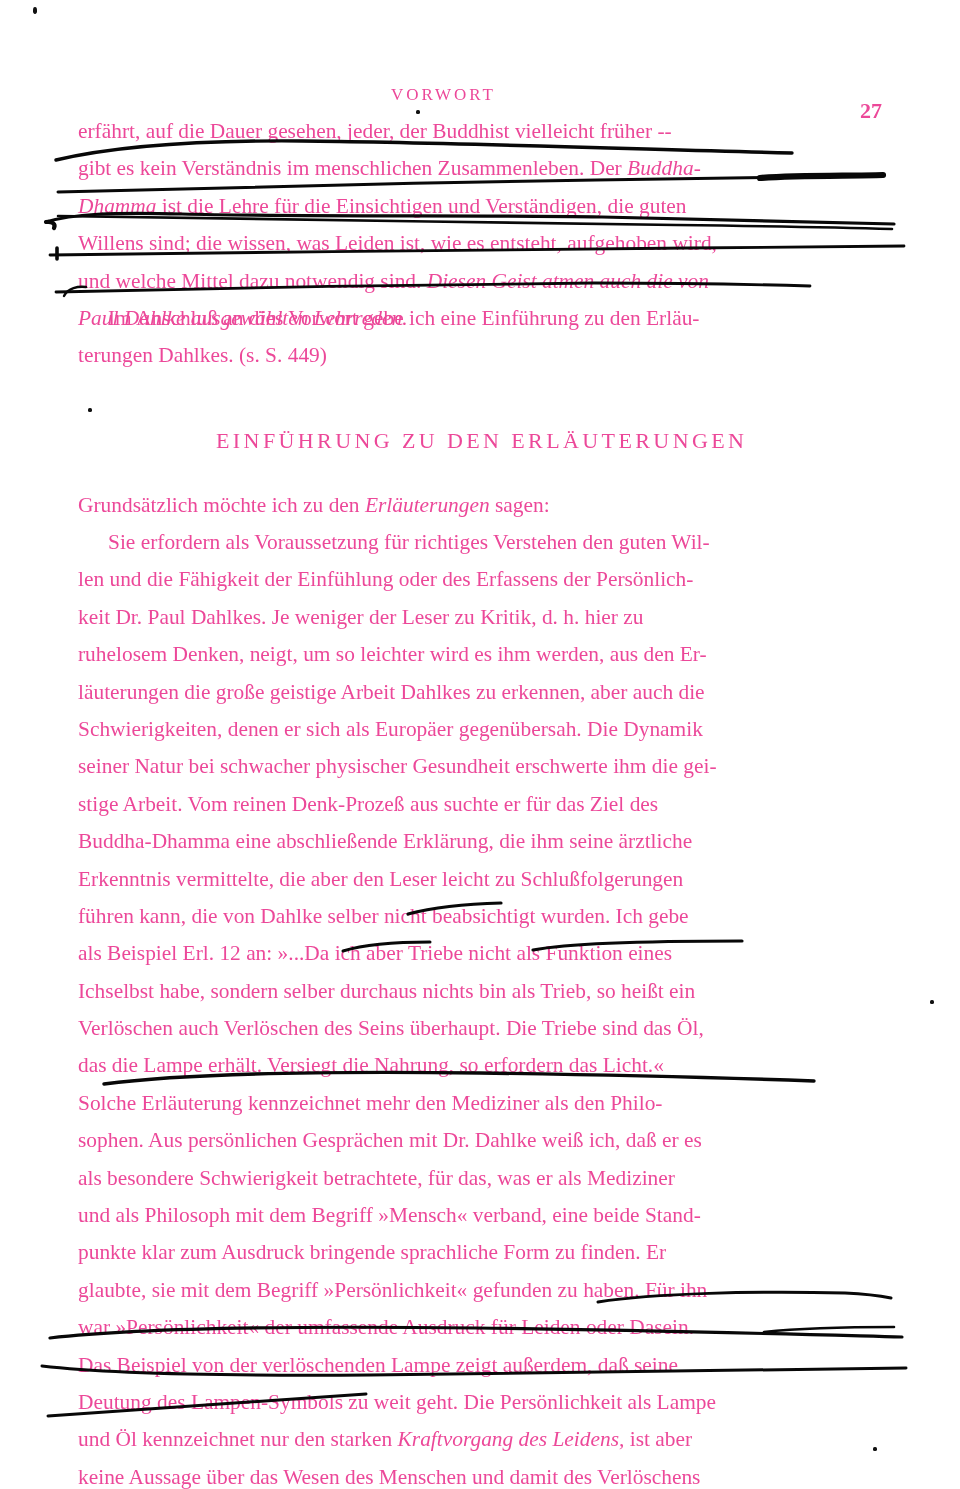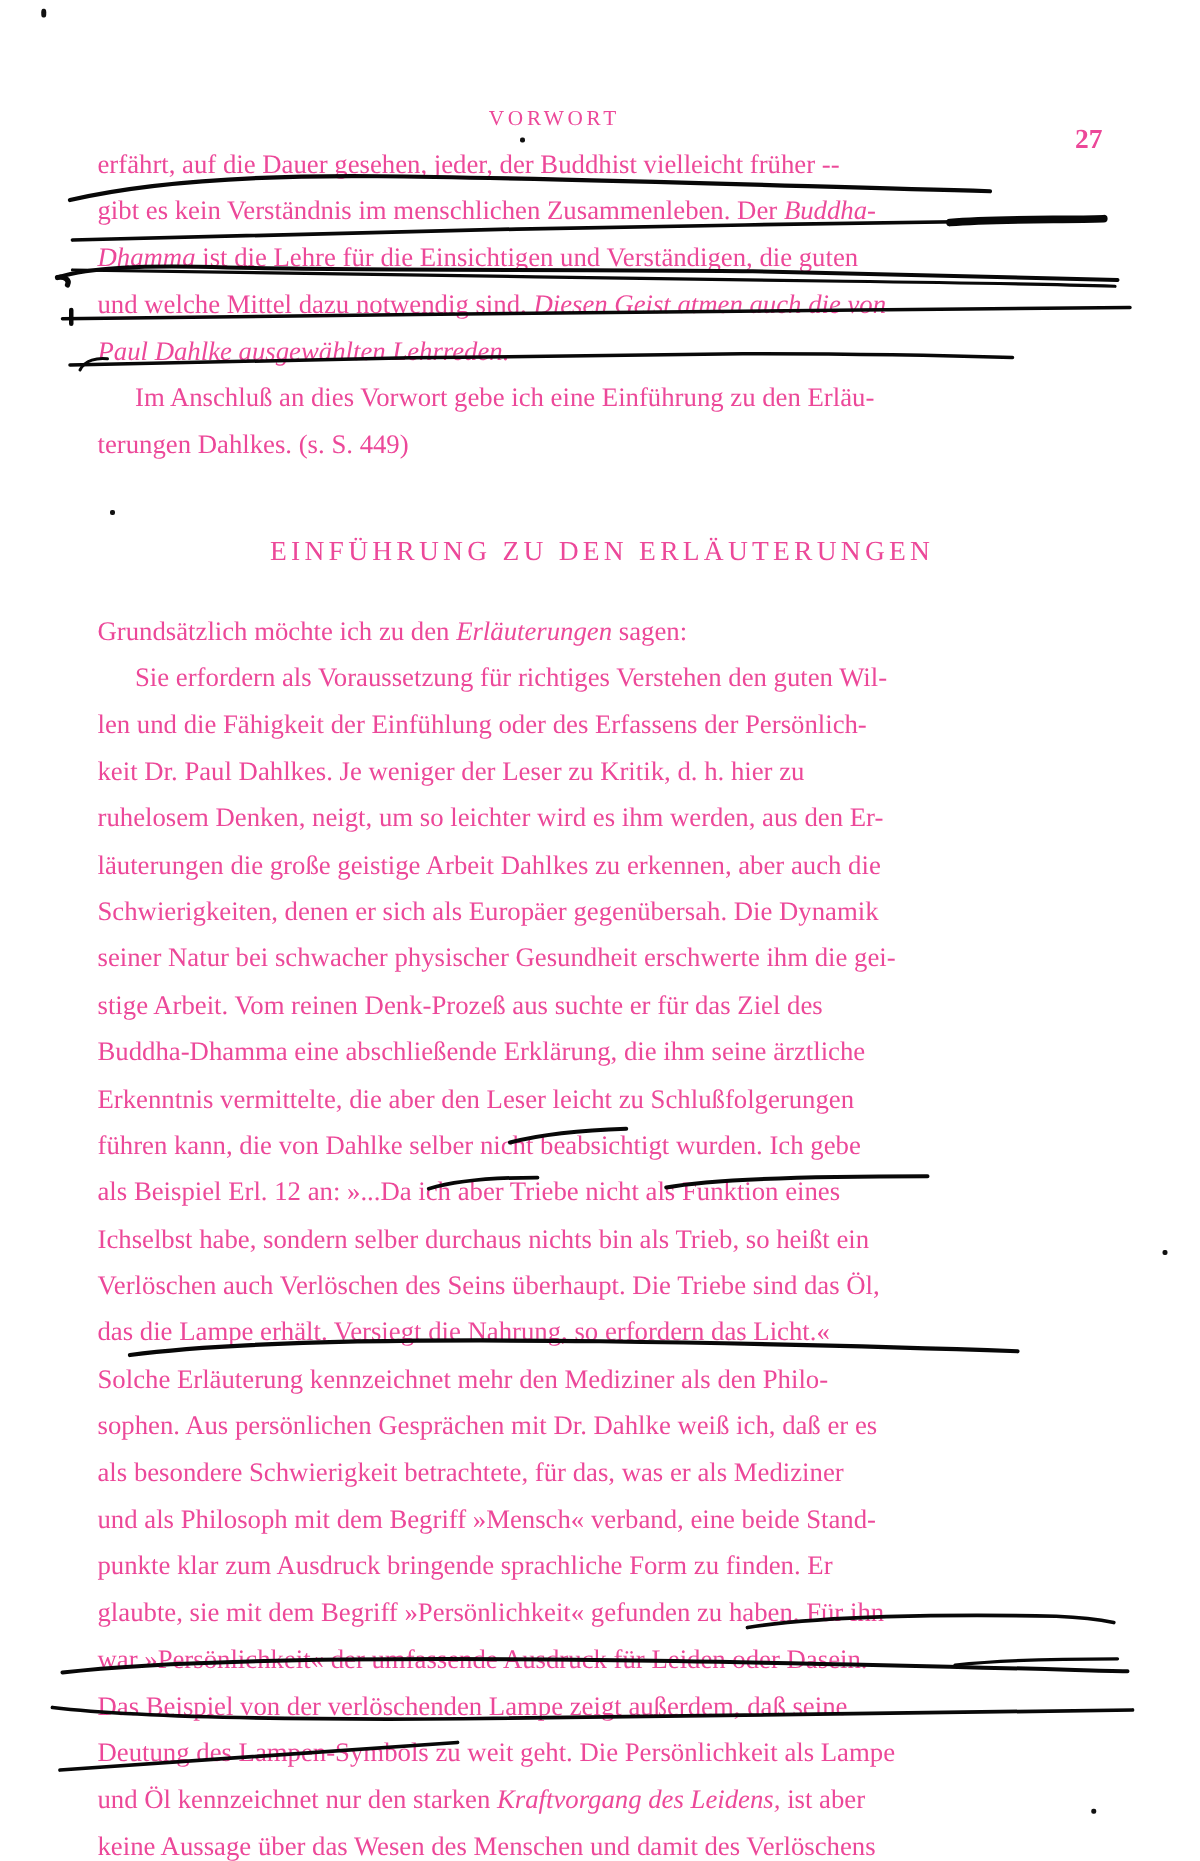--- a/index.html
+++ b/index.html
@@ -119,20 +119,23 @@
     <div class="runhead-title">VORWORT</div>
     <div class="runhead-folio">27</div>
   </div>
 
   <div class="block" id="para-top">
     <span class="line j">
         <span class="w">erfährt, auf die Dauer gesehen, jeder, der Buddhist vielleicht früher --</span>
       </span>
     <span class="line">gibt es kein Verständnis im menschlichen Zusammenleben. Der <i>Buddha-</i></span>
     <span class="line"><i>Dhamma</i> ist die Lehre für die Einsichtigen und Verständigen, die guten</span>
+    <span class="line j">
+        <span class="w">Willens sind; die wissen, was Leiden ist, wie es entsteht, aufgehoben wird,</span>
+      </span>
     <span class="line">und welche Mittel dazu notwendig sind. <i>Diesen Geist atmen auch die von</i></span>
     <span class="line"><i>Paul Dahlke ausgewählten Lehrreden.</i></span>
   </div>
 
   <div class="block" id="para-anschluss">
     <span class="line"><span class="ind"></span><span>Im Anschluß an dies Vorwort gebe ich eine Einführung zu den Erläu-</span></span>
     <span class="line"><span>terungen Dahlkes. (s. S. 449)</span></span>
   </div>
 
   <div class="secheading">EINFÜHRUNG ZU DEN ERLÄUTERUNGEN</div>

